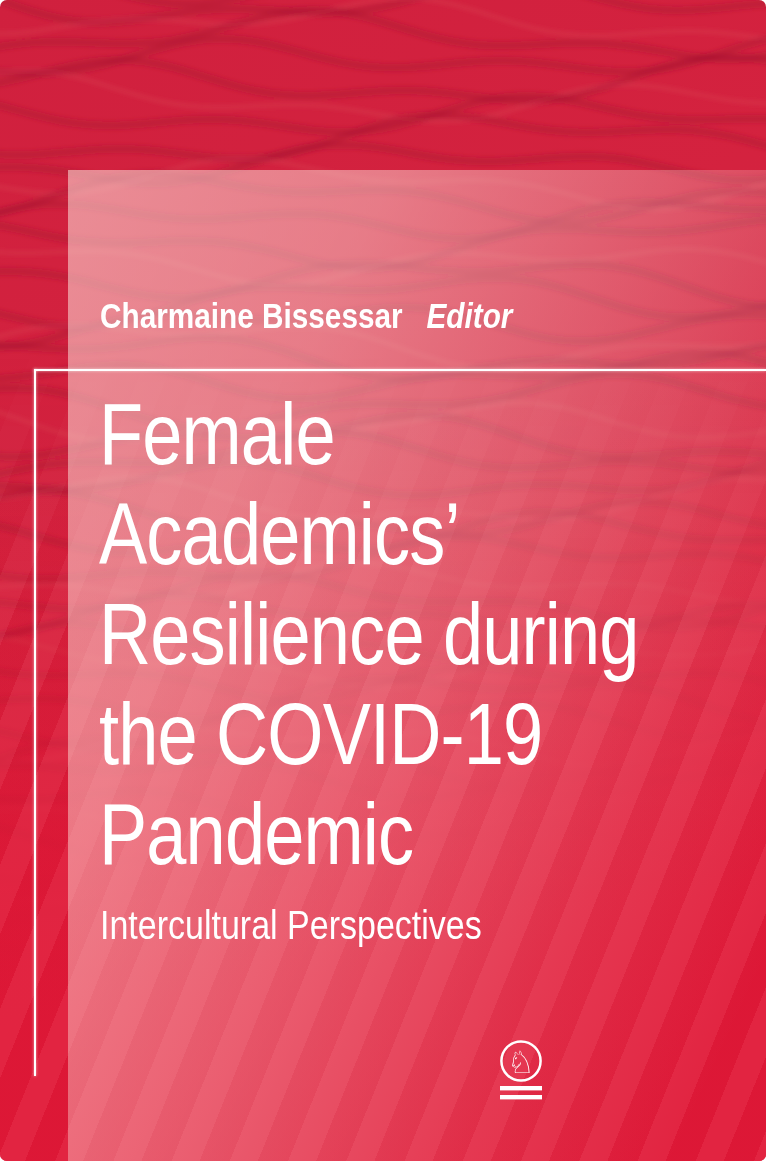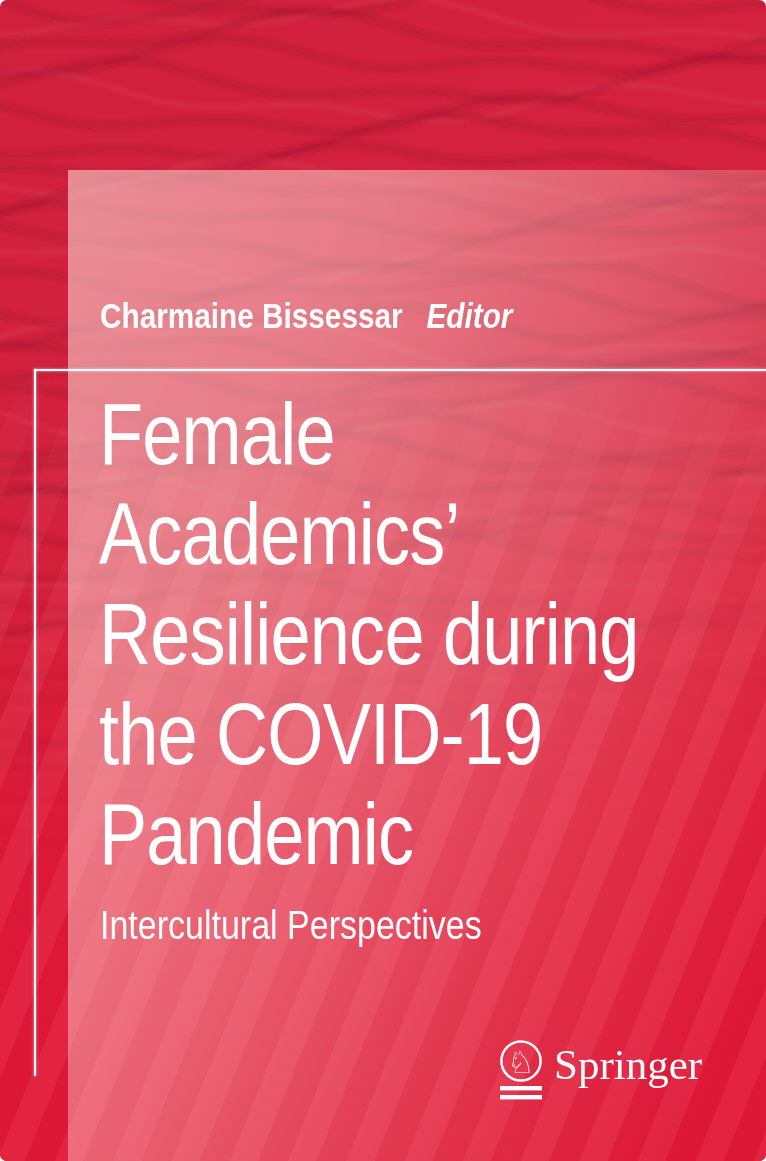--- a/index.html
+++ b/index.html
@@ -181,16 +181,15 @@
 
   <div class="txt book-subtitle">Intercultural Perspectives</div>
 
   <div class="publisher">
     <svg width="46" height="62" viewBox="0 0 46 62" aria-hidden="true">
       <circle cx="23" cy="21" r="19.6" fill="none" stroke="#ffffff" stroke-width="2.5"></circle>
       <text x="23" y="32.5" text-anchor="middle" font-size="31" fill="#ffffff" font-family="DejaVu Sans, sans-serif">♘</text>
       <rect x="2" y="46" width="42" height="4.4" fill="#ffffff"></rect>
       <rect x="2" y="55" width="42" height="4.4" fill="#ffffff"></rect>
     </svg>
-    <div class="name">Springer</div>
   </div>
 
 </div>
 
 </body></html>

